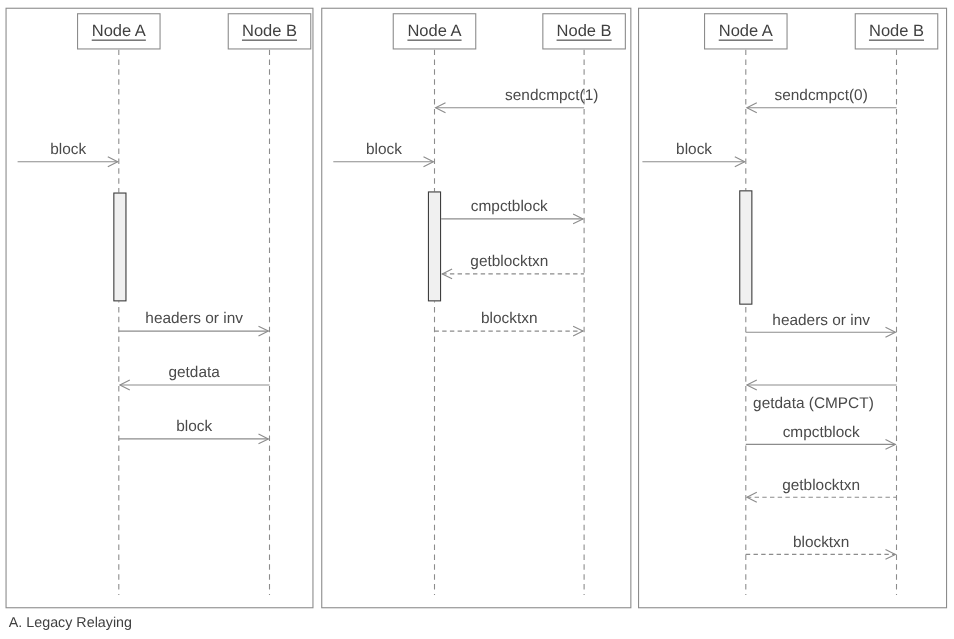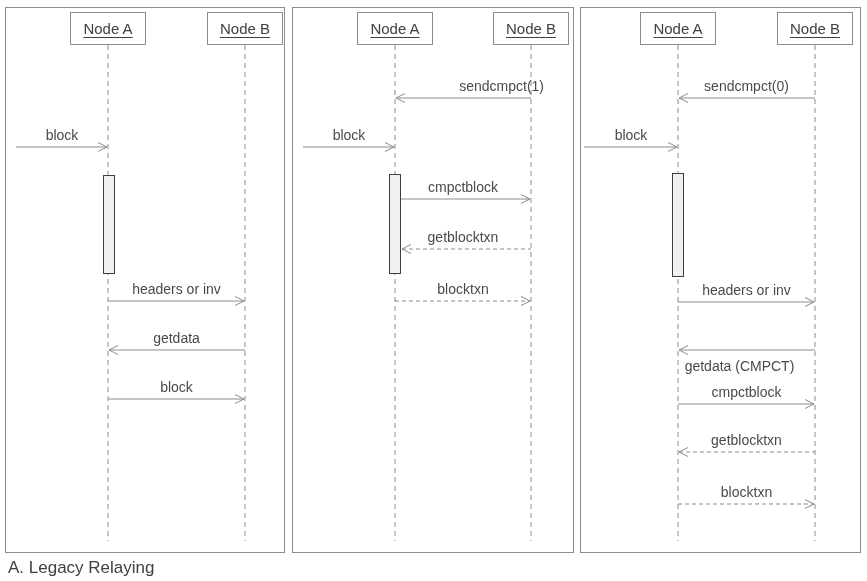--- a/index.html
+++ b/index.html
@@ -39,21 +39,21 @@
     text-align: center;
     font-size: 14px;
     color: #4a4a4a;
     height: 18px; line-height: 18px;
     white-space: nowrap;
     overflow: visible;
   }
   .caption {
     position: absolute;
     left: 3px; top: 551px;
-    font-size: 17px;
+    font-size: 13px;
     color: #404040;
     white-space: nowrap;
   }
 </style>
 </head>
 <body>
 
 <div class="panel" id="panel-0">
   <div class="frame">
       <svg width="280" height="546">

